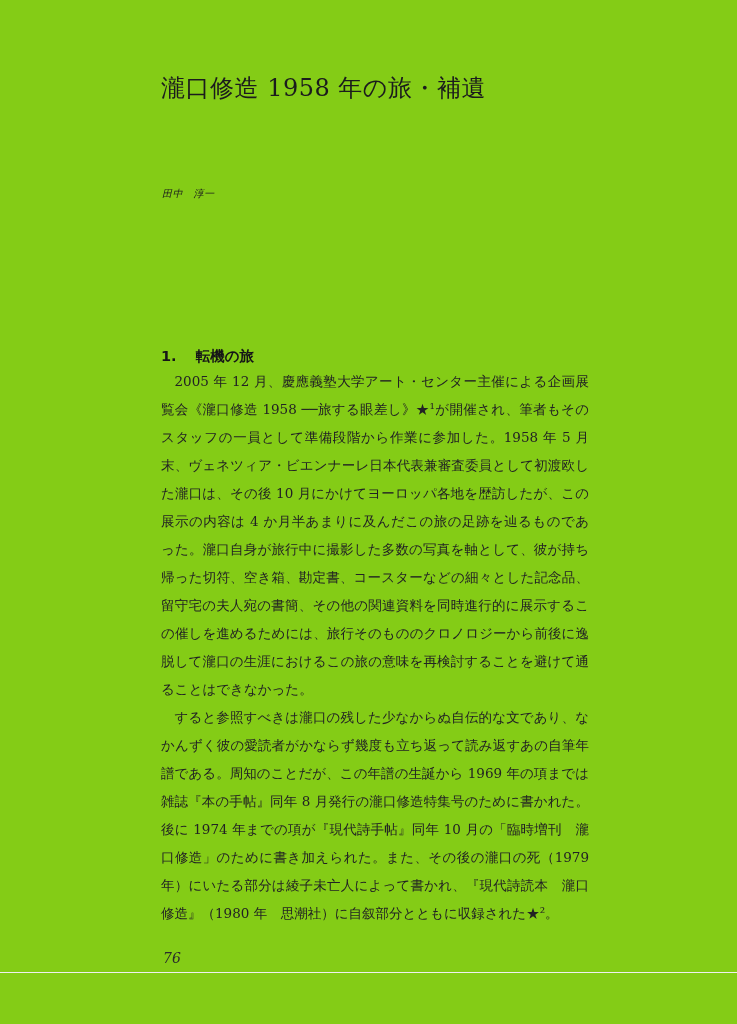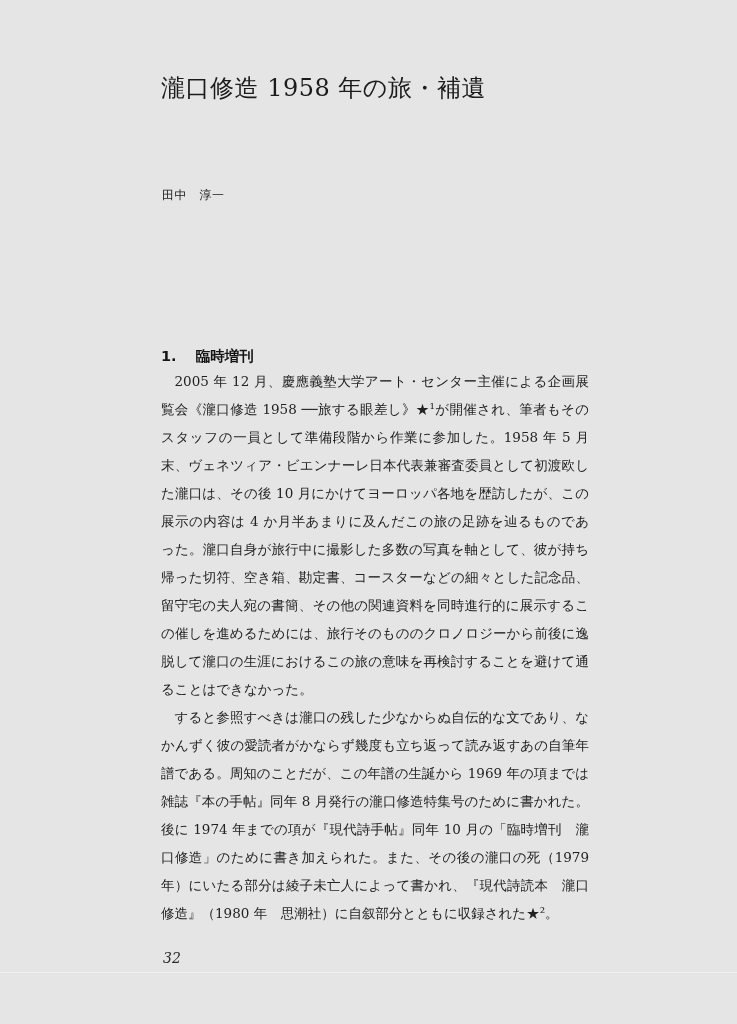--- a/index.html
+++ b/index.html
@@ -6,21 +6,21 @@
   html, body {
     margin: 0;
     padding: 0;
     background: #ffffff;
   }
   .page {
     position: relative;
     width: 737px;
     height: 1024px;
     margin: 0 auto;
-    background: #e5e5e5;
+    background: #84cc16;
     color: #1d1d1f;
     overflow: hidden;
     border-bottom: 1px solid #d6d6d6;
     font-family: "DejaVu Serif", "Liberation Serif", serif;
   }
   .article-title {
     position: absolute;
     left: 161px;
     top: 72px;
     margin: 0;
@@ -28,25 +28,26 @@
     font-weight: 500;
     letter-spacing: 0.5px;
     color: #1b1b1d;
     font-family: "DejaVu Serif", "Liberation Serif", serif;
     white-space: nowrap;
   }
   .author-name {
     position: absolute;
     left: 162px;
     top: 187px;
-    font-size: 12px;
+    font-size: 10px;
     letter-spacing: 0.5px;
     color: #1b1b1d;
     font-family: "DejaVu Sans", "Liberation Sans", sans-serif;
     white-space: nowrap;
+    font-style: italic;
   }
   .article-body {
     position: absolute;
     left: 161px;
     top: 346px;
     width: 428px;
   }
   .section-heading {
     margin: 0;
     padding: 0;
@@ -93,27 +94,27 @@
 <div class="page">
 
   <h1 class="article-title">瀧口修造 1958 年の旅・補遺</h1>
 
   <div class="author-name">田中　淳一</div>
 
   <div class="article-body">
 
     <h2 class="section-heading">
       <span class="section-number">1.</span>
-      <span class="section-title">臨時増刊</span>
+      <span class="section-title">転機の旅</span>
     </h2>
 
     <p class="para">2005 年 12 月、慶應義塾大学アート・センター主催による企画展覧会《瀧口修造 1958 ──旅する眼差し》★¹が開催され、筆者もそのスタッフの一員として準備段階から作業に参加した。1958 年 5 月末、ヴェネツィア・ビエンナーレ日本代表兼審査委員として初渡欧した瀧口は、その後 10 月にかけてヨーロッパ各地を歴訪したが、この展示の内容は 4 か月半あまりに及んだこの旅の足跡を辿るものであった。瀧口自身が旅行中に撮影した多数の写真を軸として、彼が持ち帰った切符、空き箱、勘定書、コースターなどの細々とした記念品、留守宅の夫人宛の書簡、その他の関連資料を同時進行的に展示するこの催しを進めるためには、旅行そのもののクロノロジーから前後に逸脱して瀧口の生涯におけるこの旅の意味を再検討することを避けて通ることはできなかった。</p>
 
     <p class="para">すると参照すべきは瀧口の残した少なからぬ自伝的な文であり、なかんずく彼の愛読者がかならず幾度も立ち返って読み返すあの自筆年譜である。周知のことだが、この年譜の生誕から 1969 年の項までは雑誌『本の手帖』同年 8 月発行の瀧口修造特集号のために書かれた。後に 1974 年までの項が『現代詩手帖』同年 10 月の「臨時増刊　瀧口修造」のために書き加えられた。また、その後の瀧口の死（1979 年）にいたる部分は綾子未亡人によって書かれ、『現代詩読本　瀧口修造』（1980 年　思潮社）に自叙部分とともに収録された★²。</p>
 
 
   </div>
 
   <div class="scan-artifact-line"></div>
 
-  <div class="page-number">32</div>
+  <div class="page-number">76</div>
 
 </div>
 
 </body></html>

